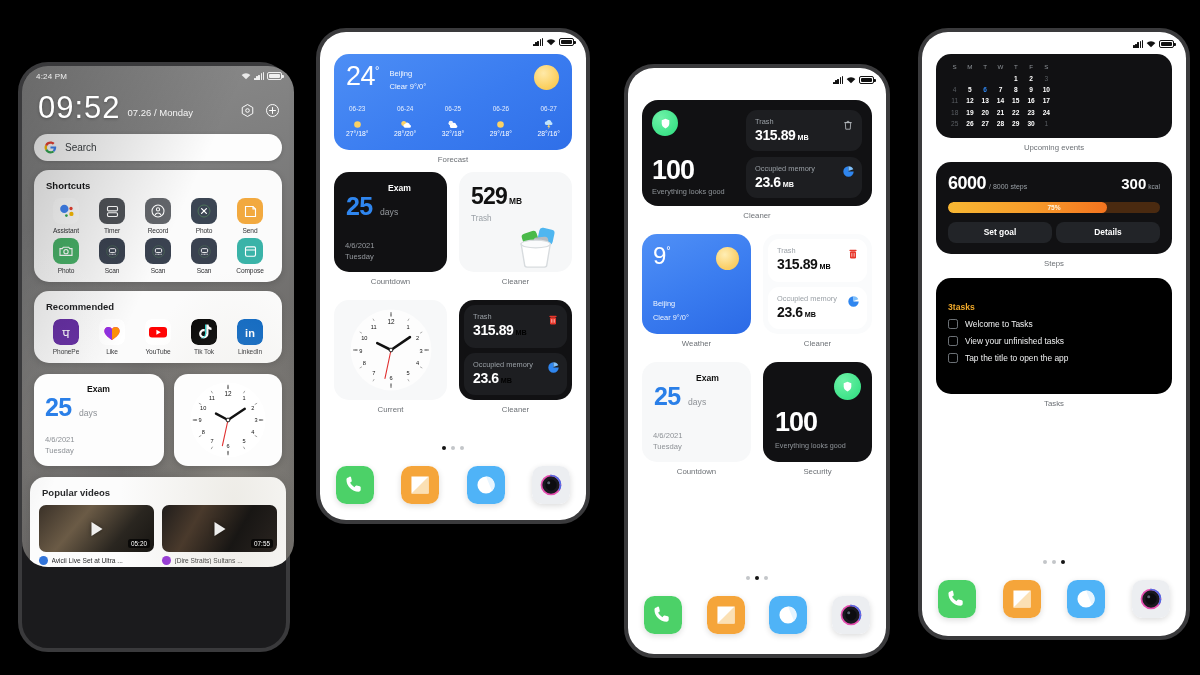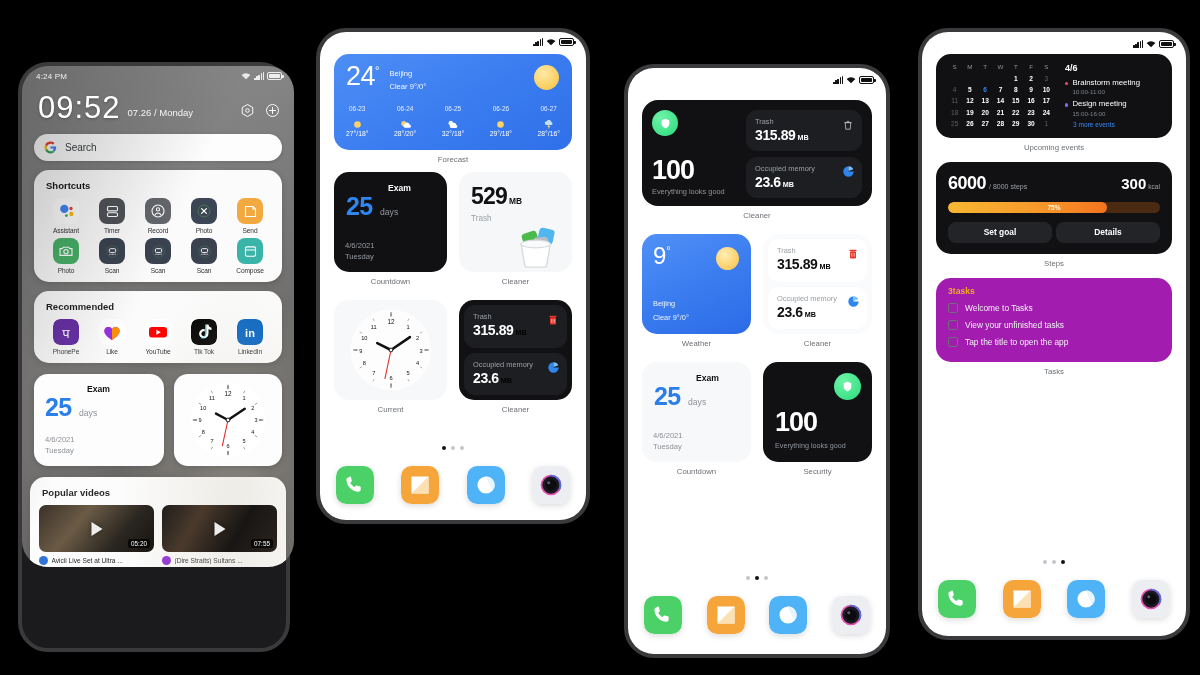--- a/index.html
+++ b/index.html
@@ -235,21 +235,21 @@
   .st-kcalu { font-size: 6.6px; color: #9aa0a6; margin-left: 2px; }
   .st-bar { height: 11px; border-radius: 6px; background: #4a2a10; margin-top: 8px; position: relative; overflow: hidden; }
   .st-fill { position: absolute; left: 0; top: 0; bottom: 0; border-radius: 6px;
              background: linear-gradient(90deg,#f7b733 0%,#f79a2a 55%,#f4741f 100%); }
   .st-pct { position: absolute; left: 0; right: 0; top: 0; bottom: 0; display: flex; align-items: center; justify-content: center;
             font-size: 6.6px; font-weight: 700; color: #fff6e0; }
   .st-btns { display: flex; gap: 4px; margin-top: 9px; }
   .st-btn { flex: 1; height: 21px; border-radius: 8px; background: #222428; color: #fff;
             font-size: 8.4px; font-weight: 700; display: flex; align-items: center; justify-content: center; }
 
-  .tasks-card { width: 100%; border-radius: 15px; background: #a21caf; padding: 8px 12px; }
+  .tasks-card { width: 100%; border-radius: 15px; background: #000000; padding: 24px 12px; }
   .tk-title { font-size: 8.6px; font-weight: 700; color: #f0a92a; margin-bottom: 7px; }
   .tk-item { display: flex; align-items: center; gap: 7px; margin-bottom: 7px; }
   .tk-box { width: 10px; height: 10px; border-radius: 2.2px; border: 1.2px solid #6d7277; flex: none; }
   .tk-txt { font-size: 8.4px; color: #f0f1f2; }
 
   
   .dots { display: flex; gap: 5px; justify-content: center; }
   .dot { width: 4px; height: 4px; border-radius: 50%; background: #c3c6c9; }
   .dot.on { background: #141414; }
   .dock { display: flex; justify-content: space-between; padding: 0 16px; }
@@ -1008,40 +1008,20 @@
                 <div class="cal-row">
                   <div class="cal-d dim">25</div>
                   <div class="cal-d">26</div>
                   <div class="cal-d">27</div>
                   <div class="cal-d">28</div>
                   <div class="cal-d">29</div>
                   <div class="cal-d">30</div>
                   <div class="cal-d dim">1</div>
                 </div>
               </div>
-            <div class="cal-ev">
-              <div class="cal-date">4/6</div>
-              <div id="p4-events">
-                  <div class="ev">
-                    <div class="ev-dot" style="background:#e2536a"></div>
-    <div>
-      <div class="ev-title">Brainstorm meeting</div>
-      <div class="ev-time">10:00-11:00</div>
-    </div>
-                  </div>
-                  <div class="ev">
-                    <div class="ev-dot" style="background:#7a6ef0"></div>
-    <div>
-      <div class="ev-title">Design meeting</div>
-      <div class="ev-time">15:00-16:00</div>
-    </div>
-                  </div>
-                </div>
-              <div class="cal-more">3 more events</div>
-            </div>
           </div>
           <div class="wcap">Upcoming events</div>
         </div>
 
         <div class="wwrap" style="margin-top:10px;">
           <div class="steps-card">
             <div class="st-top">
               <span class="st-num">6000</span>
               <span class="st-goal">/ 8000 steps</span>
               <span class="st-kcal">300</span>

